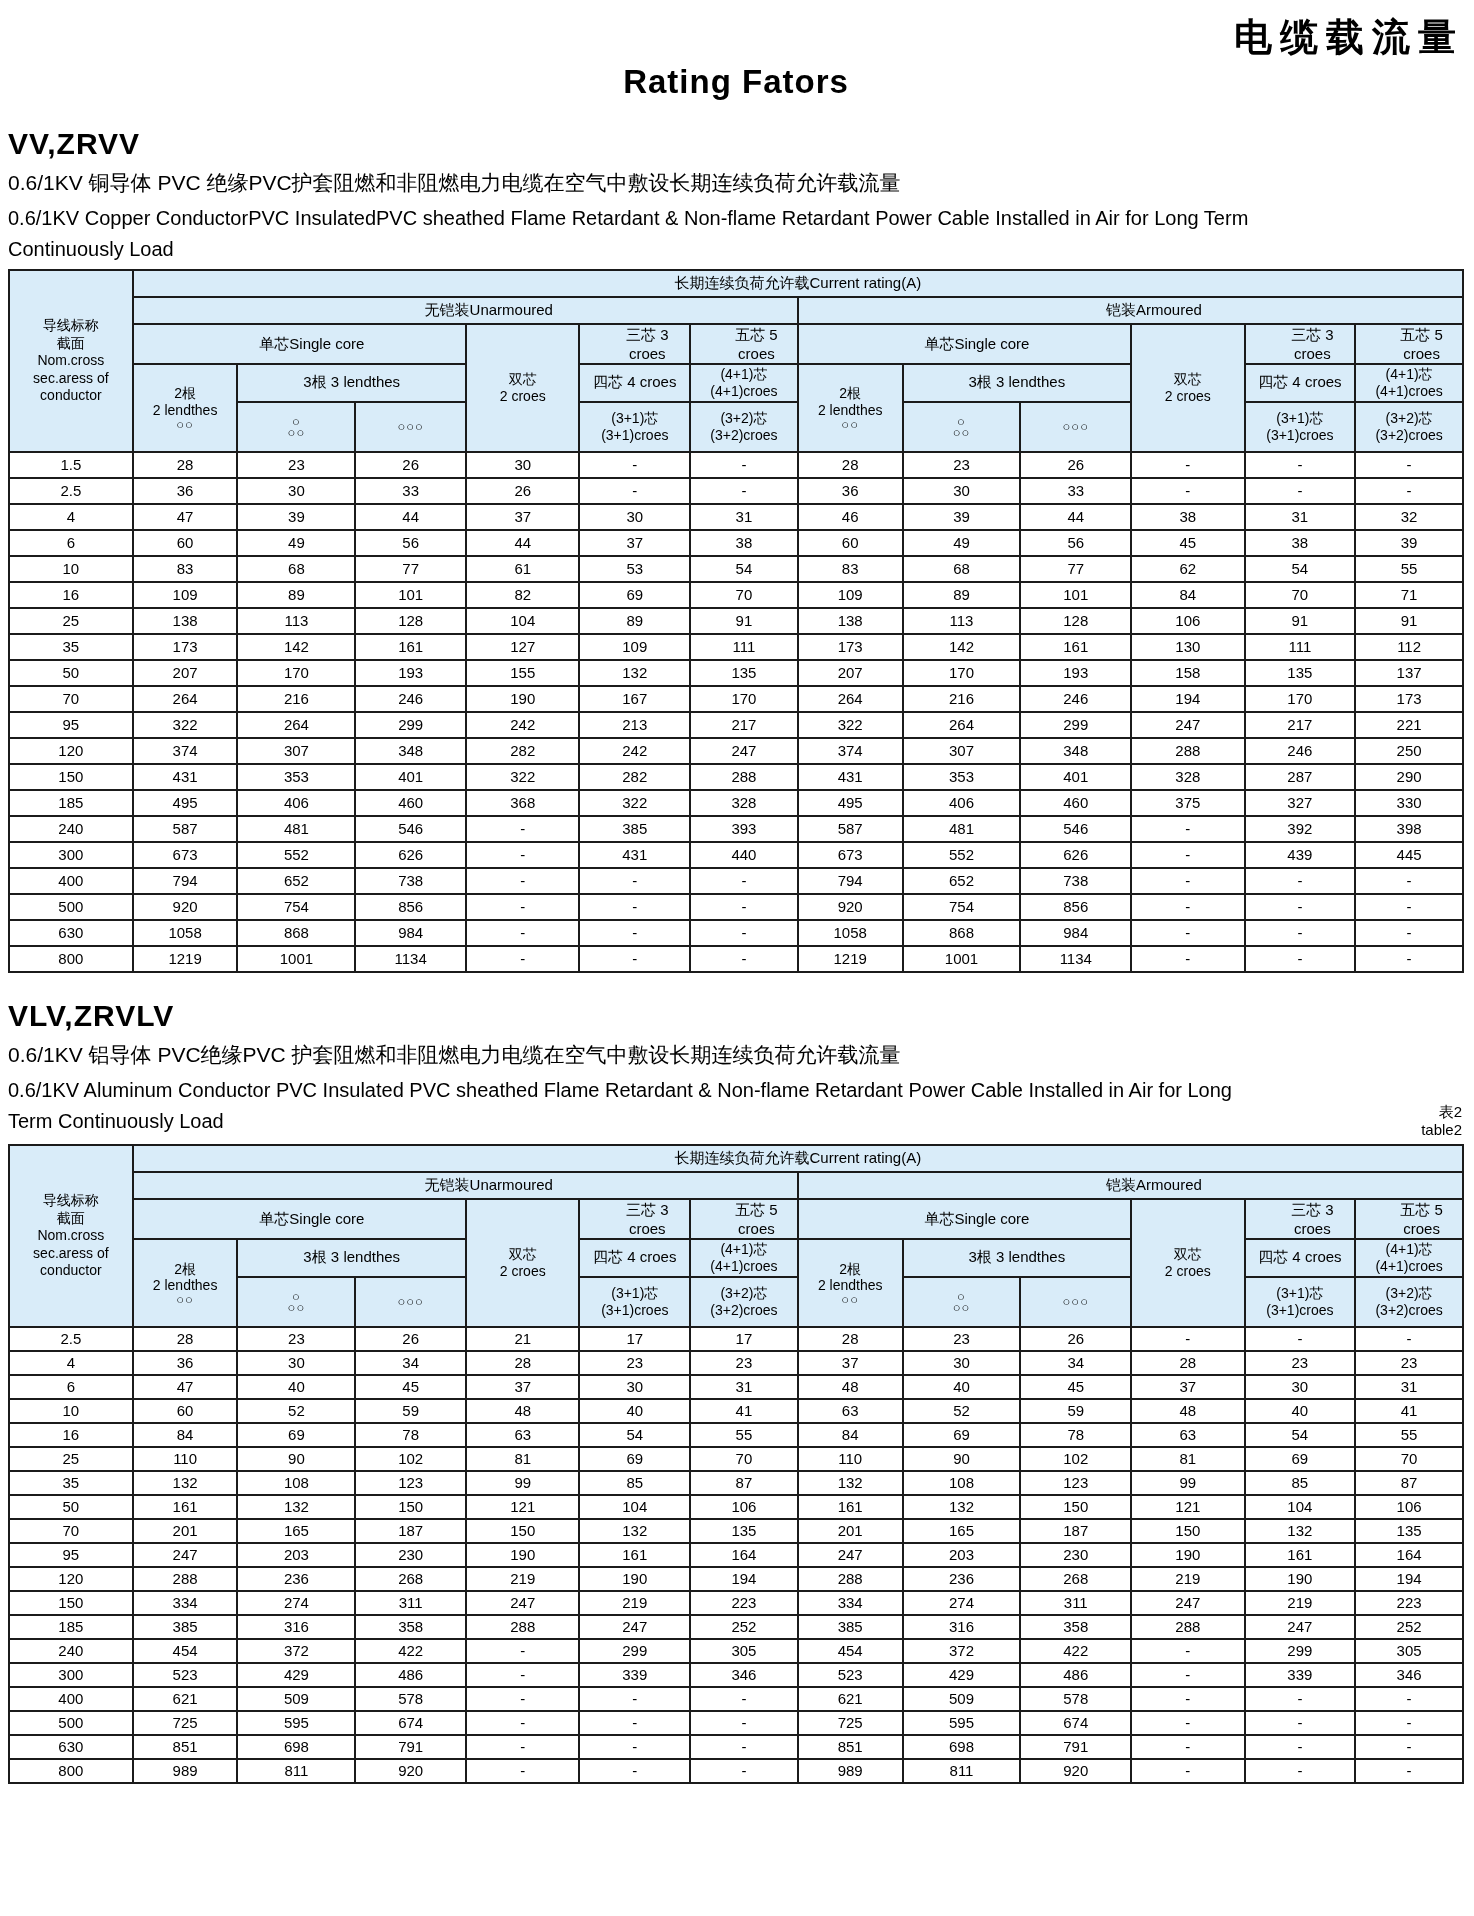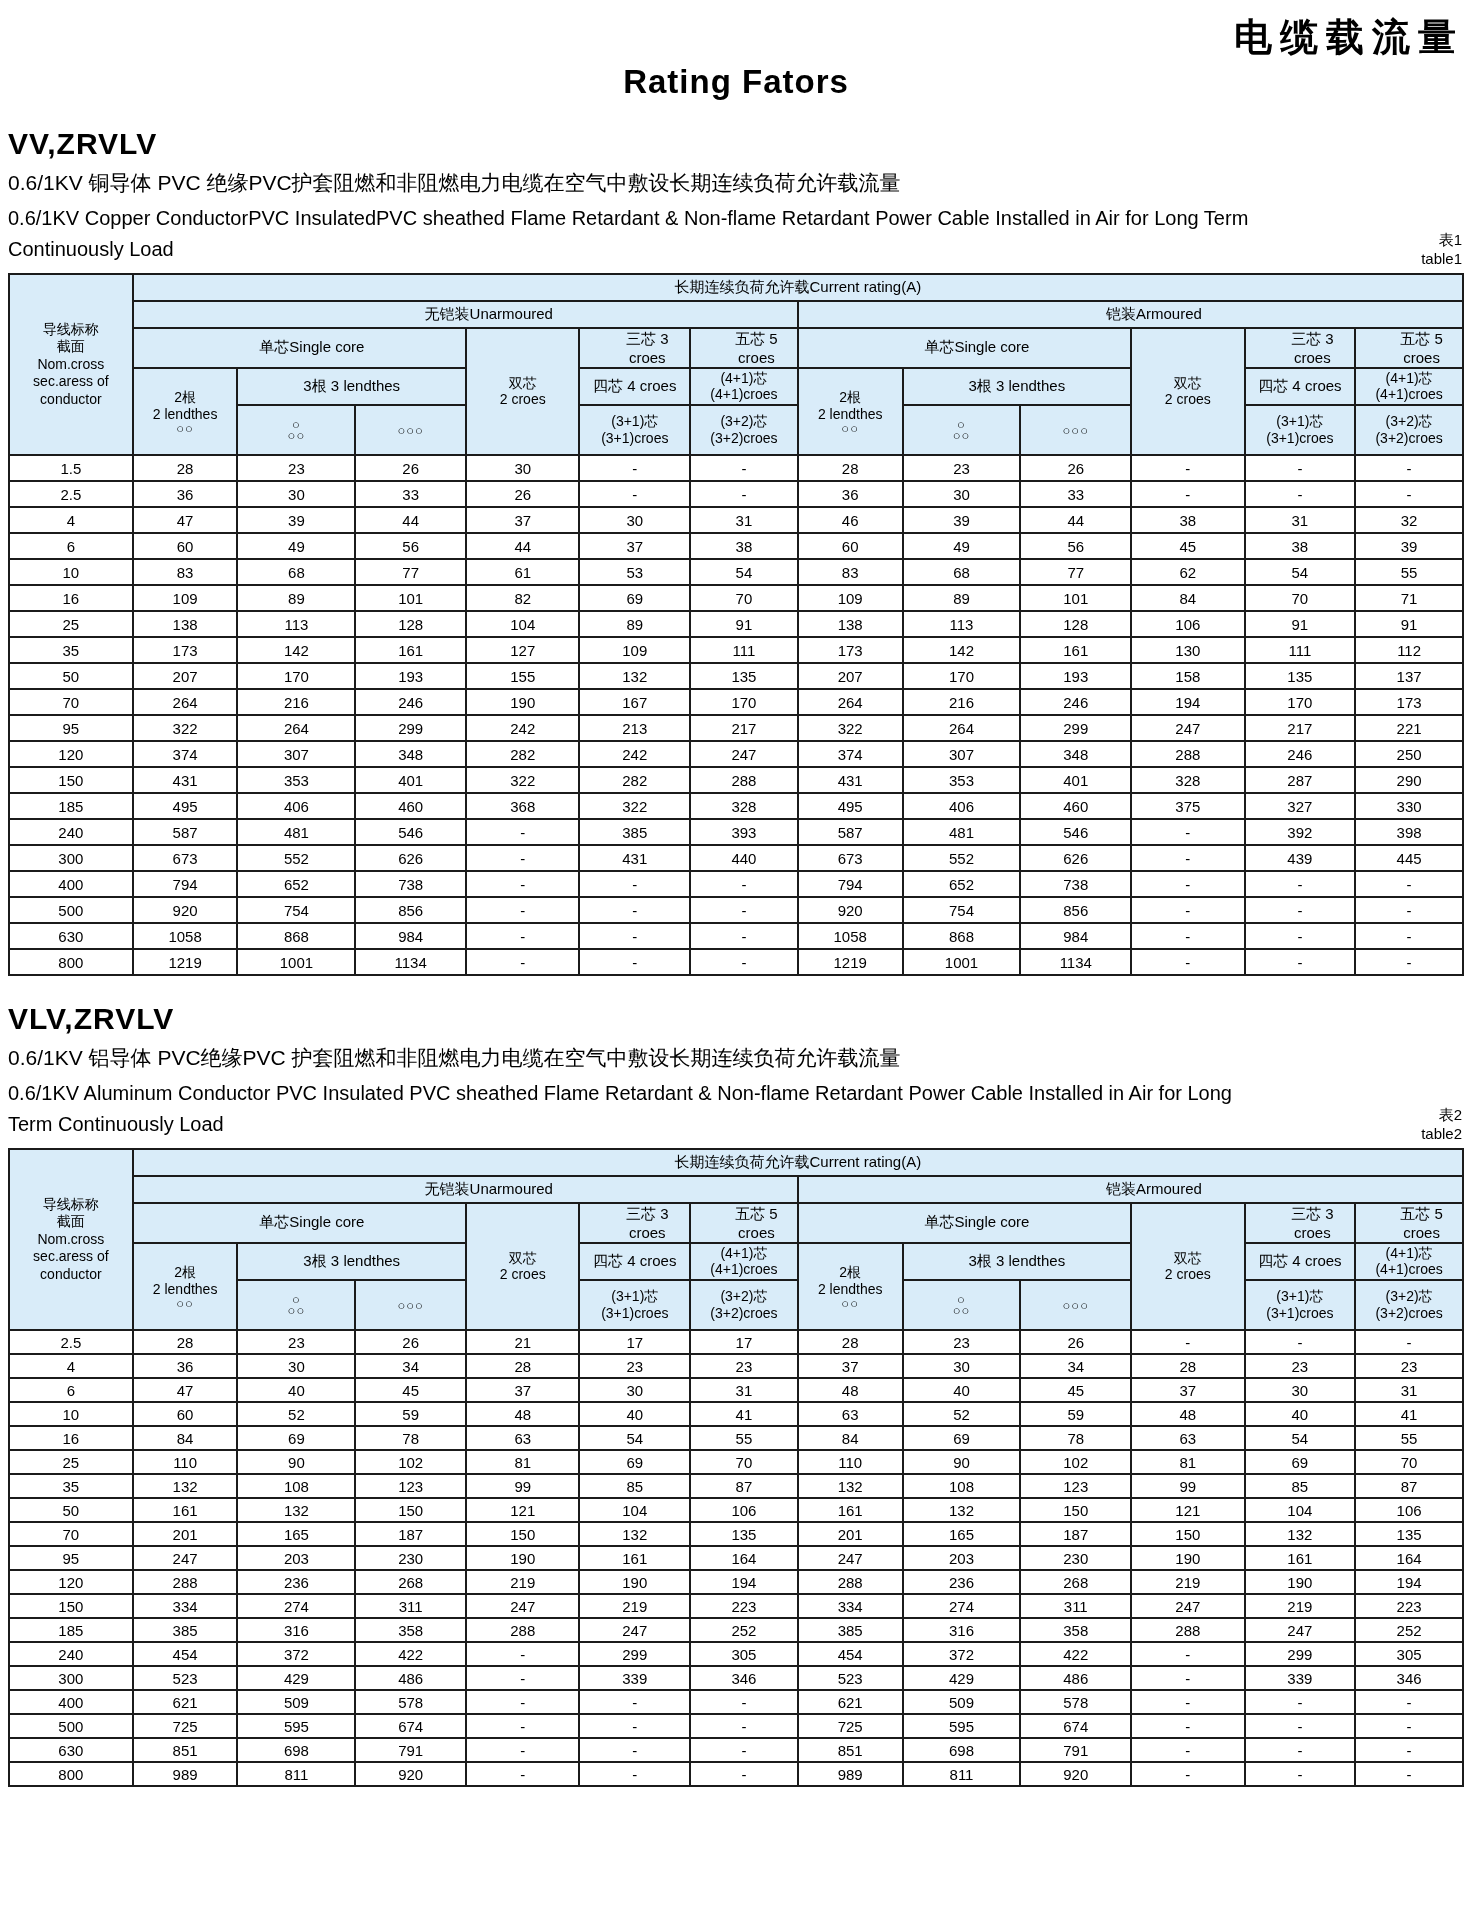--- a/index.html
+++ b/index.html
@@ -41,27 +41,23 @@
 </style>
 </head>
 <body>
 
 <div class="page">
 
   <h1 class="main-title-zh">电缆载流量</h1>
   <div class="main-title-en">Rating Fators</div>
 
   <div class="section">
-    <h2 class="section-heading">VV,ZRVLV</h2>
+    <h2 class="section-heading">VV,ZRVV</h2>
     <p class="sub-zh">0.6/1KV 铜导体 PVC 绝缘PVC护套阻燃和非阻燃电力电缆在空气中敷设长期连续负荷允许载流量</p>
     <p class="sub-en">0.6/1KV Copper ConductorPVC InsulatedPVC sheathed Flame Retardant &amp; Non-flame Retardant Power Cable Installed in Air for Long Term Continuously Load</p>
-    <div class="table-label">
-      <div>表1</div>
-      <div>table1</div>
-    </div>
 
     <table class="t1">
       <colgroup>
         <col style="width:8.5%">
         <col style="width:7.2%">
           <col style="width:8.1%">
           <col style="width:7.6%">
           <col style="width:7.8%">
           <col style="width:7.6%">
           <col style="width:7.4%">

